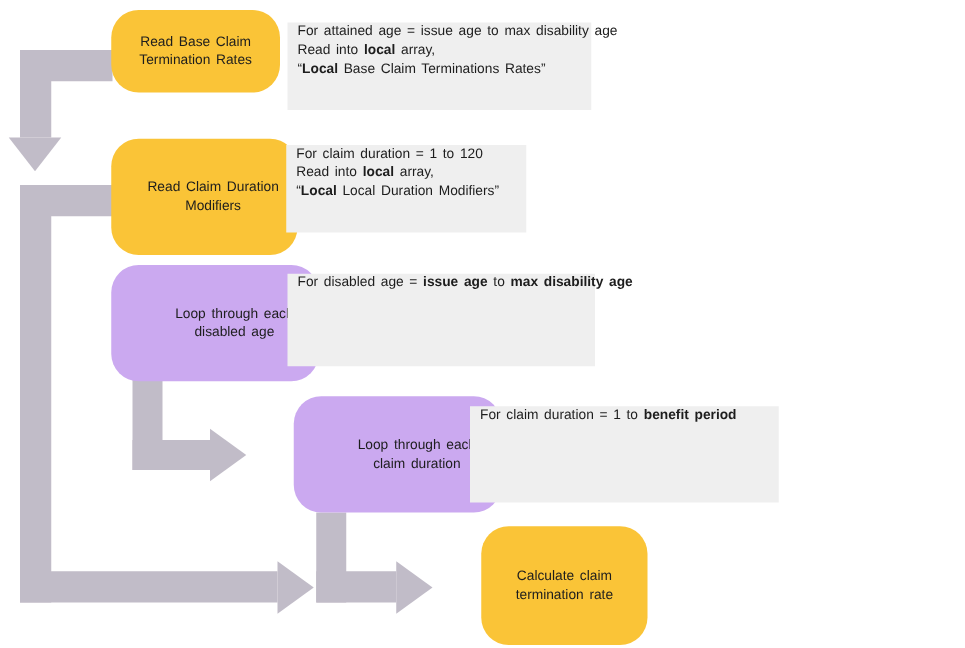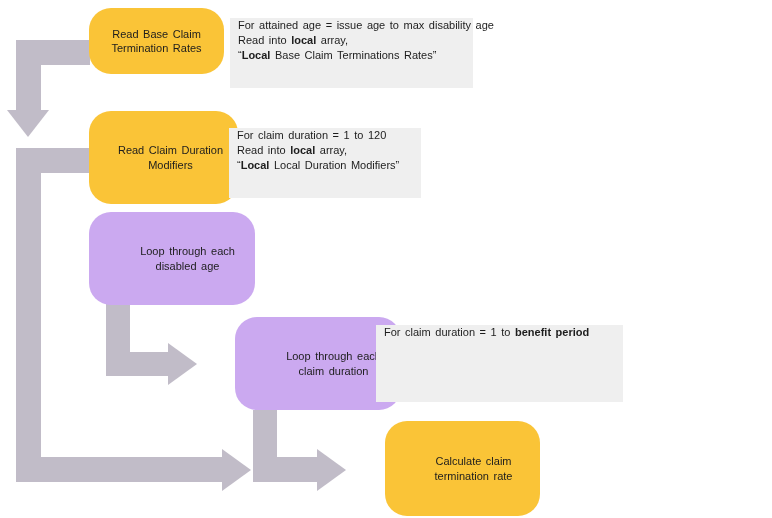--- a/index.html
+++ b/index.html
@@ -18,21 +18,21 @@
   .b2{left:89px;top:111px;width:135px;height:93px;padding-left:14px;}
   .b3{left:89px;top:212px;width:135px;height:93px;}
   .b4{left:235px;top:317px;width:135px;height:93px;}
   .b5{left:385px;top:421px;width:133px;height:95px;}
   
   .note{
     position:absolute;background:#EFEFEF;display:flex;flex-direction:column;justify-content:flex-start;
     font-size:11px;line-height:15px;padding:0 4px 0 8px;box-sizing:border-box;word-spacing:1.5px;
   }
   .n1{left:230px;top:18px;width:243px;height:70px;}
-  .n2{left:229px;top:128px;width:192px;height:70px;}
+  .n2{left:229px;top:116px;width:192px;height:70px;}
   .n3{left:230px;top:219px;width:246px;height:74px;}
   .n4{left:376px;top:325px;width:247px;height:77px;}
   .n5{left:525px;top:436px;width:242px;height:72px;}
   .note-line{white-space:nowrap;}
   .note-line .b{font-weight:bold;}
   
   .bar{position:absolute;background:#C1BCC8;}
   .a1h{left:16px;top:40px;width:74px;height:25px;}
   .a1v{left:16px;top:40px;width:25px;height:70px;}
   .a2h{left:16px;top:148px;width:74px;height:25px;}
@@ -74,30 +74,33 @@
   <div class="tri tri-right h4" style="border-left-color: rgb(193, 188, 200);"></div>
 
   <div class="box yellow b1" style="background: rgb(250, 196, 55);">Read Base Claim
 Termination Rates</div>
   <div class="box yellow b2" style="background: rgb(250, 196, 55);">Read Claim Duration
 Modifiers</div>
   <div class="box purple b3" style="background: rgb(203, 169, 240);">Loop through each
 disabled age</div>
   <div class="box purple b4" style="background: rgb(203, 169, 240);">Loop through each
 claim duration</div>
-  <div class="box yellow b5" style="background: rgb(250, 196, 55); padding-left: 22px;">Calculate claim
+  <div class="box yellow b5" style="background: rgb(250, 196, 55);">Calculate claim
 termination rate</div>
 
   <div class="note n1" style="background: rgb(239, 239, 239);">
       <div class="note-line"><span>For attained age = issue age to max disability age</span></div>
       <div class="note-line"><span>Read into </span><span class="b">local</span><span> array,</span></div>
       <div class="note-line"><span>“</span><span class="b">Local</span><span> Base Claim Terminations Rates”</span></div>
     </div>
   <div class="note n2" style="background: rgb(239, 239, 239);">
       <div class="note-line"><span>For claim duration = 1 to 120</span></div>
       <div class="note-line"><span>Read into </span><span class="b">local</span><span> array,</span></div>
       <div class="note-line"><span>“</span><span class="b">Local</span><span> Local Duration Modifiers”</span></div>
     </div>
+  <div class="note n3" style="background: rgb(239, 239, 239);">
+      <div class="note-line"><span>For disabled age = </span><span class="b">issue age</span><span> to </span><span class="b">max disability age</span></div>
+    </div>
   <div class="note n4" style="background: rgb(239, 239, 239);">
       <div class="note-line"><span>For claim duration = 1 to </span><span class="b">benefit period</span></div>
     </div>
 
 </div>
 
 </body></html>

